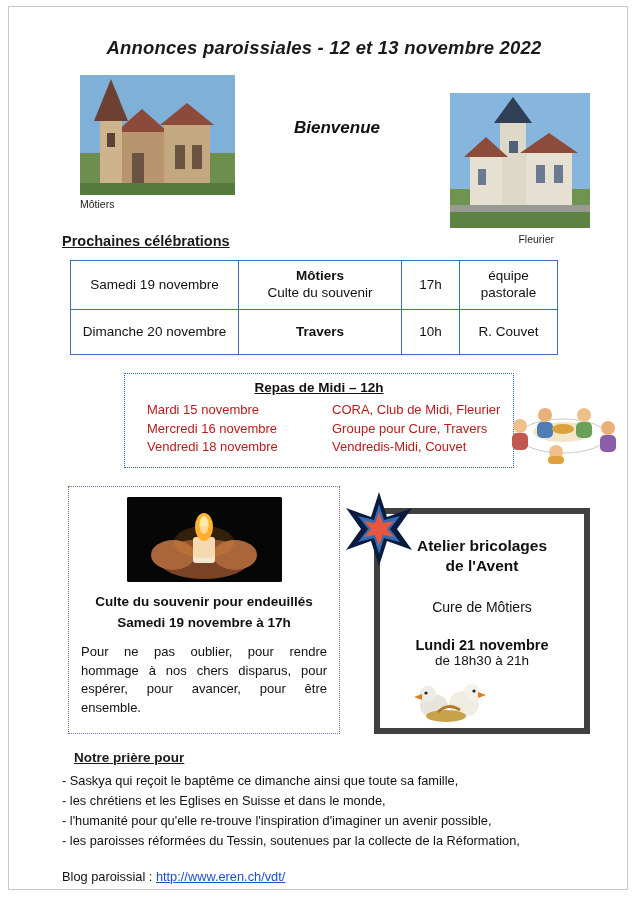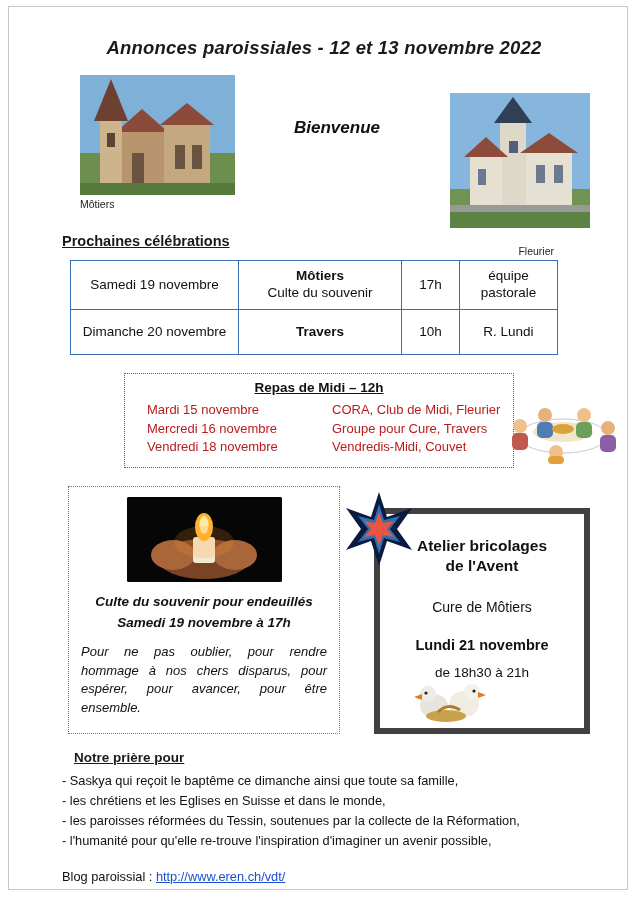--- a/index.html
+++ b/index.html
@@ -70,21 +70,21 @@
     height: 135px;
     overflow: hidden;
     background: #8fb7d6;
   }
   .cap {
     position: absolute;
     font-size: 10.5px;
     color: #222;
   }
   .cap-left { left: 26px; top: 123px; }
-  .cap-right { right: 40px; top: 170px; }
+  .cap-right { right: 40px; top: 158px; }
 
   .bienvenue {
     position: absolute;
     left: 240px;
     top: 43px;
     font-size: 17px;
     font-weight: bold;
     font-style: italic;
     color: #111;
   }
@@ -163,21 +163,20 @@
   }
   .left-box {
     position: absolute;
     left: 14px;
     top: 0;
     width: 272px;
     height: 248px;
     border: 1px dotted #8a5fb0;
     box-sizing: border-box;
     padding: 10px 12px;
-    font-style: italic;
   }
   .candle {
     width: 155px;
     height: 85px;
     margin: 0 auto 10px auto;
     background: #0a0a0a;
     border-radius: 2px;
     position: relative;
     overflow: hidden;
   }
@@ -220,21 +219,21 @@
   }
   .right-box .t3 {
     font-weight: bold;
     font-size: 14.5px;
     color: #111;
     margin-top: 22px;
   }
   .right-box .t4 {
     font-size: 13.5px;
     color: #111;
-    margin-top: 12px;
+    margin-top: 0;
   }
   .star {
     position: absolute;
     left: -38px;
     top: -22px;
     width: 74px;
     height: 74px;
   }
   .birds {
     position: absolute;
@@ -337,21 +336,21 @@
             <div>équipe</div>
             <div>pastorale</div>
           </td>
         </tr>
         <tr>
           <td class="c1">Dimanche 20 novembre</td>
           <td class="c2">
             <div class="b">Travers</div>
           </td>
           <td class="c3">10h</td>
-          <td class="c4">R. Lundi</td>
+          <td class="c4">R. Couvet</td>
         </tr>
       </tbody>
         </table>
 
       <div class="repas">
         <div class="repas-title">Repas de Midi – 12h</div>
         <div class="repas-row">
           <div class="repas-day">Mardi 15 novembre</div>
           <div class="repas-desc">CORA, Club de Midi, Fleurier</div>
         </div>
@@ -423,22 +422,22 @@
             <circle cx="12" cy="15" r="1.6" fill="#222"></circle>
             <circle cx="60" cy="13" r="1.6" fill="#222"></circle>
           </svg>
         </div>
       </div>
 
       <div class="prayer-head">Notre prière pour</div>
       <div class="prayer-list">
         <div>- Saskya qui reçoit le baptême ce dimanche ainsi que toute sa famille,</div>
         <div>- les chrétiens et les Eglises en Suisse et dans le monde,</div>
+        <div>- l'humanité pour qu'elle re-trouve l'inspiration d'imaginer un avenir possible,</div>
         <div>- les paroisses réformées du Tessin, soutenues par la collecte de la Réformation,</div>
-        <div>- l'humanité pour qu'elle re-trouve l'inspiration d'imaginer un avenir possible,</div>
       </div>
 
       <div class="blog">
         <span>Blog paroissial : </span><a href="#">http://www.eren.ch/vdt/</a>
       </div>
 
     </div>
   </div>
 </div>
 

